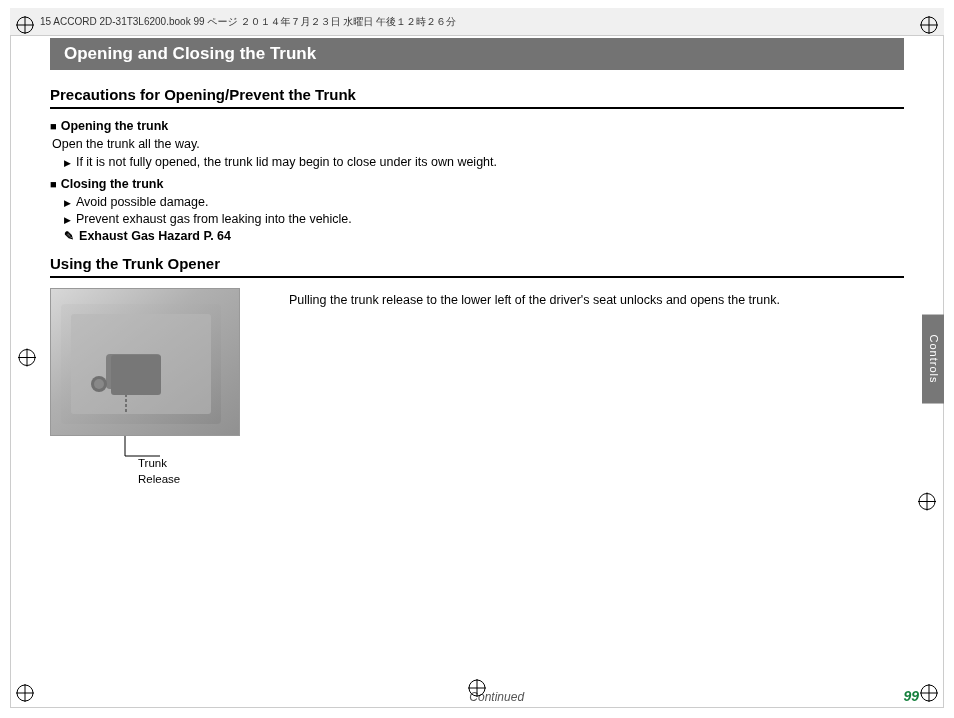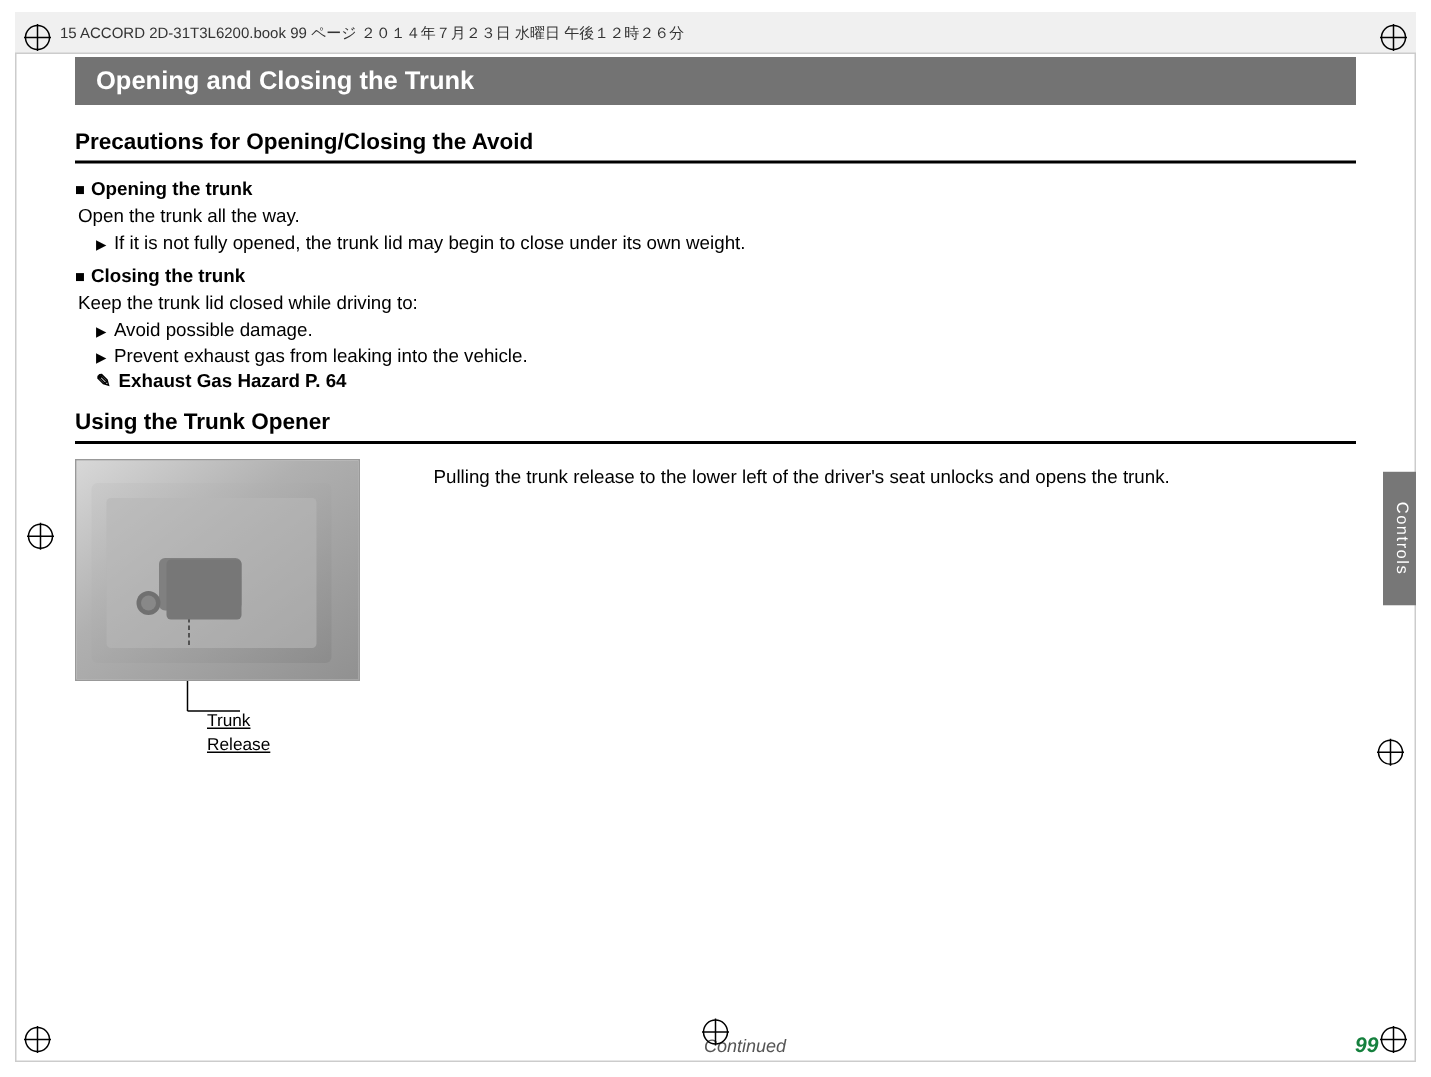--- a/index.html
+++ b/index.html
@@ -147,21 +147,20 @@
       display: flex;
       gap: 16px;
       margin-top: 8px;
     }
 
     
     .trunk-image {
       position: relative;
       width: 223px;
       flex-shrink: 0;
-      text-decoration: underline;
     }
 
     .trunk-image-box {
       width: 190px;
       height: 148px;
       background: linear-gradient(135deg, #c8c8c8 0%, #a8a8a8 30%, #b8b8b8 50%, #909090 70%, #c0c0c0 100%);
       border: 1px solid #999;
       position: relative;
       overflow: hidden;
     }
@@ -275,28 +274,27 @@
   <span>Controls</span>
 </div>
 
 <div class="content">
 
   <div class="page-header">
     <span>Opening and Closing the Trunk</span>
   </div>
 
   <div class="section-gap">
-    <div class="section-heading">Precautions for Opening/Closing the Avoid</div>
+    <div class="section-heading">Precautions for Opening/Prevent the Trunk</div>
 
     <div class="sub-heading">Opening the trunk</div>
     <div class="body-text">Open the trunk all the way.</div>
     <div class="bullet-item">If it is not fully opened, the trunk lid may begin to close under its own weight.</div>
 
     <div class="sub-heading" style="margin-top:8px;">Closing the trunk</div>
-    <div class="body-text">Keep the trunk lid closed while driving to:</div>
     <div class="bullet-item">Avoid possible damage.</div>
     <div class="bullet-item">Prevent exhaust gas from leaking into the vehicle.</div>
     <div class="note-item">
       <span class="note-icon">✎</span>
       <span>Exhaust Gas Hazard P. 64</span>
     </div>
   </div>
 
   <div class="trunk-opener-section">
     <div class="section-heading">Using the Trunk Opener</div>

